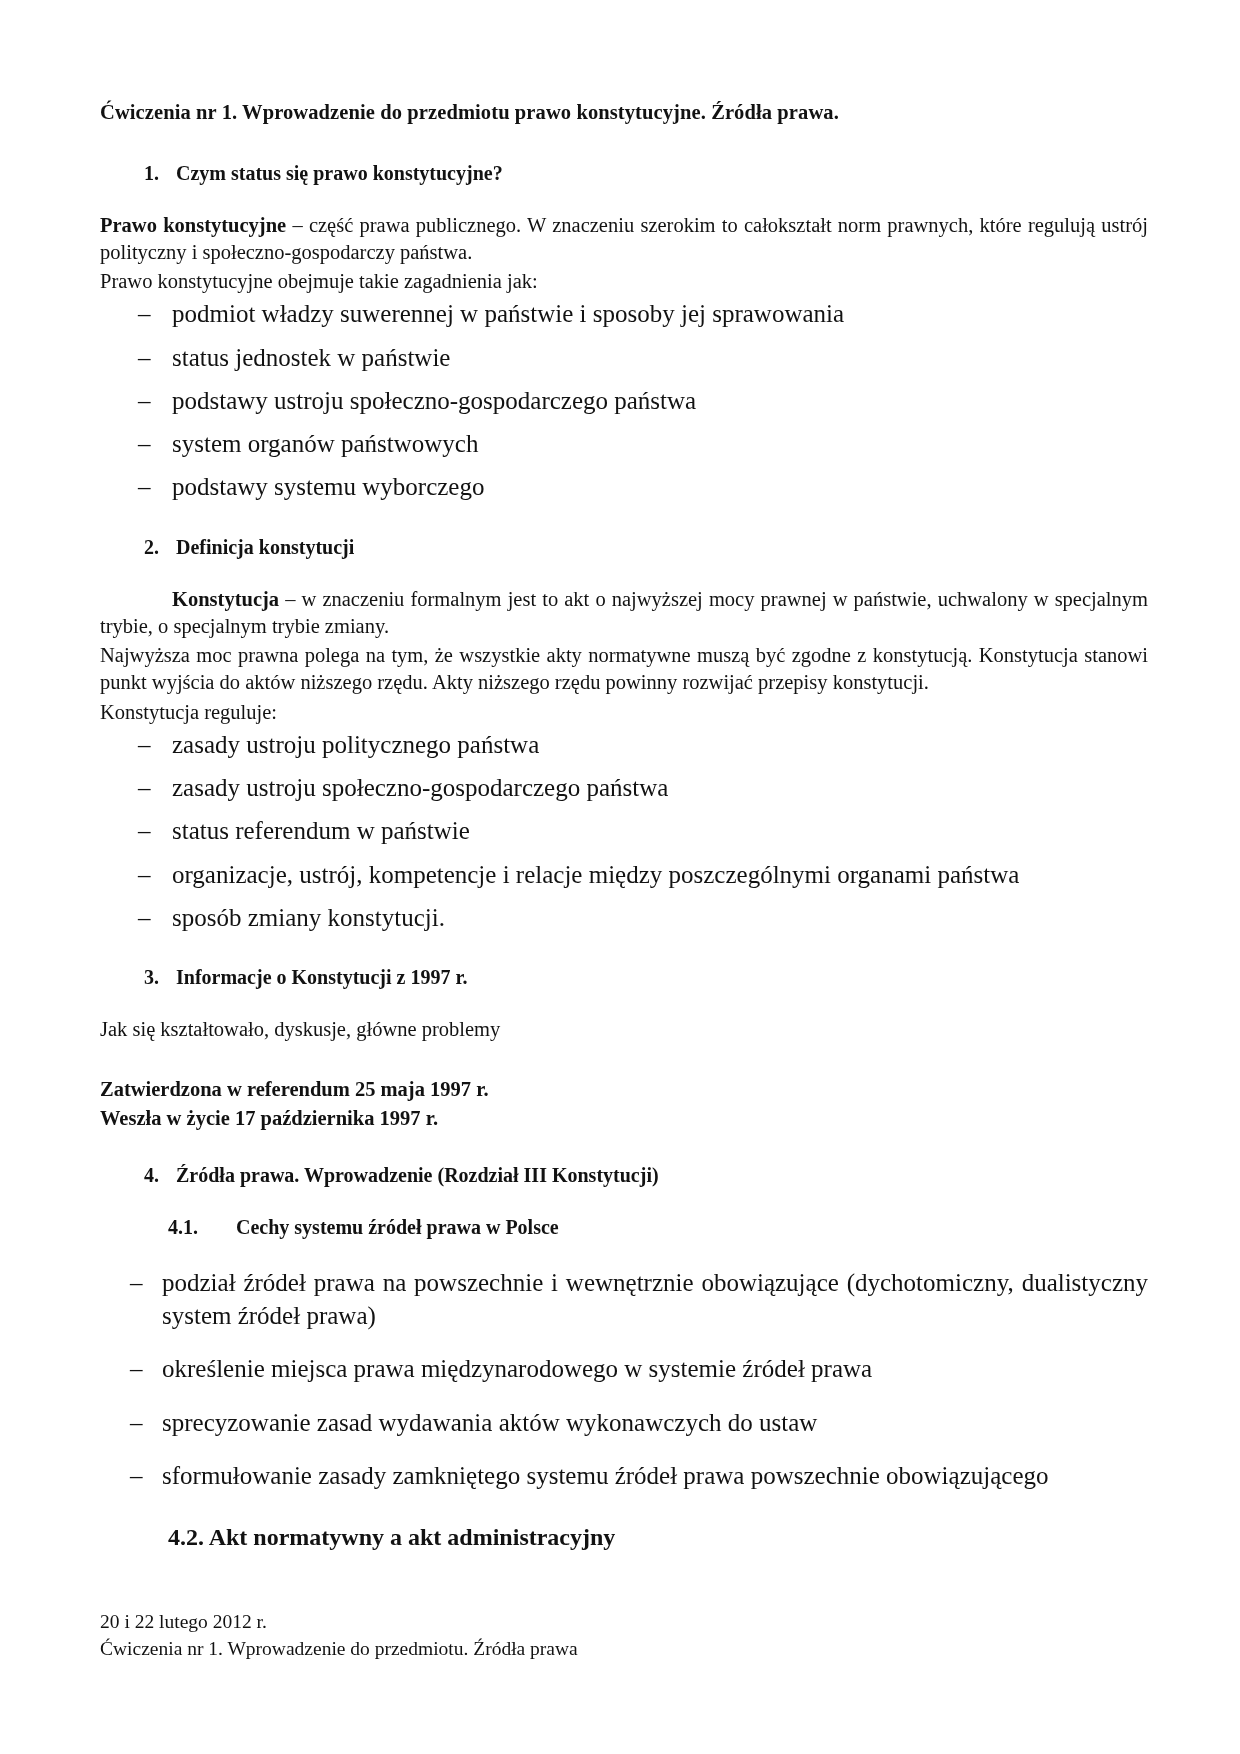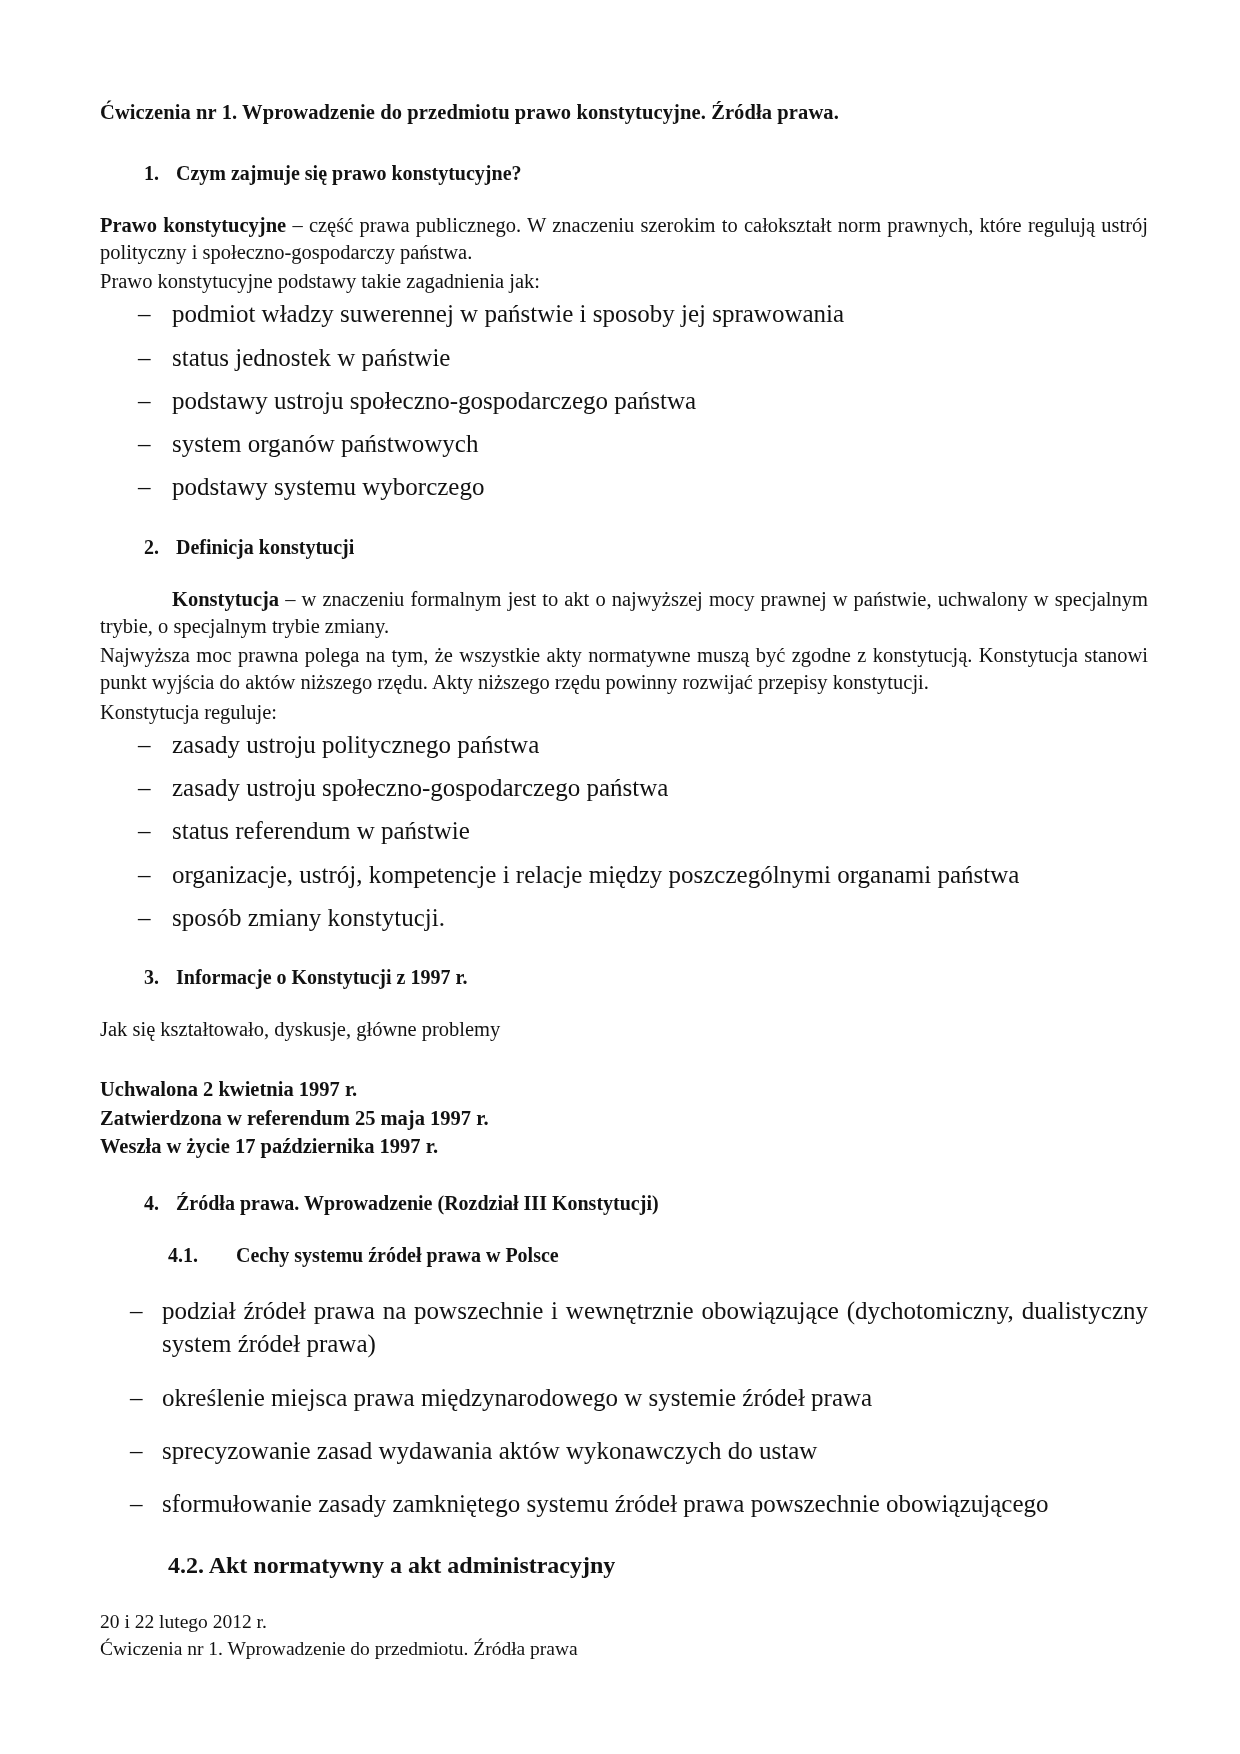--- a/index.html
+++ b/index.html
@@ -124,26 +124,26 @@
 </style>
 </head>
 <body>
 
 <div class="page">
 
   <h1 class="doc-title">Ćwiczenia nr 1. Wprowadzenie do przedmiotu prawo konstytucyjne. Źródła prawa.</h1>
 
   <div class="num-heading">
     <span class="num">1.</span>
-    <span class="htext">Czym zajmuje się prawo konstytucyjne?</span>
+    <span class="htext">Czym status się prawo konstytucyjne?</span>
   </div>
 
   <p class="body just"><span class="b">Prawo konstytucyjne</span><span> – część prawa publicznego. W znaczeniu szerokim to całokształt  norm prawnych, które regulują ustrój polityczny i społeczno-gospodarczy państwa.</span></p>
 
-  <p class="body">Prawo konstytucyjne podstawy takie zagadnienia jak:</p>
+  <p class="body">Prawo konstytucyjne obejmuje takie zagadnienia jak:</p>
 
   <ul class="dashlist">
     <li>podmiot władzy suwerennej w państwie i sposoby jej sprawowania</li>
     <li>status jednostek w państwie</li>
     <li>podstawy ustroju społeczno-gospodarczego państwa</li>
     <li>system organów państwowych</li>
     <li>podstawy systemu wyborczego</li>
   </ul>
 
   <div class="num-heading">
@@ -168,21 +168,20 @@
   <div class="num-heading">
     <span class="num">3.</span>
     <span class="htext">Informacje o Konstytucji z 1997 r.</span>
   </div>
 
   <p class="body">Jak się kształtowało, dyskusje, główne problemy</p>
 
   <div class="spacer-md"></div>
 
   <div class="block-bold">
-    <div>Uchwalona 2 kwietnia 1997 r.</div>
     <div>Zatwierdzona w referendum 25 maja 1997 r.</div>
     <div>Weszła w życie 17 października 1997 r.</div>
   </div>
 
   <div class="spacer-md"></div>
 
   <div class="num-heading">
     <span class="num">4.</span>
     <span class="htext">Źródła prawa. Wprowadzenie (Rozdział III Konstytucji)</span>
   </div>

